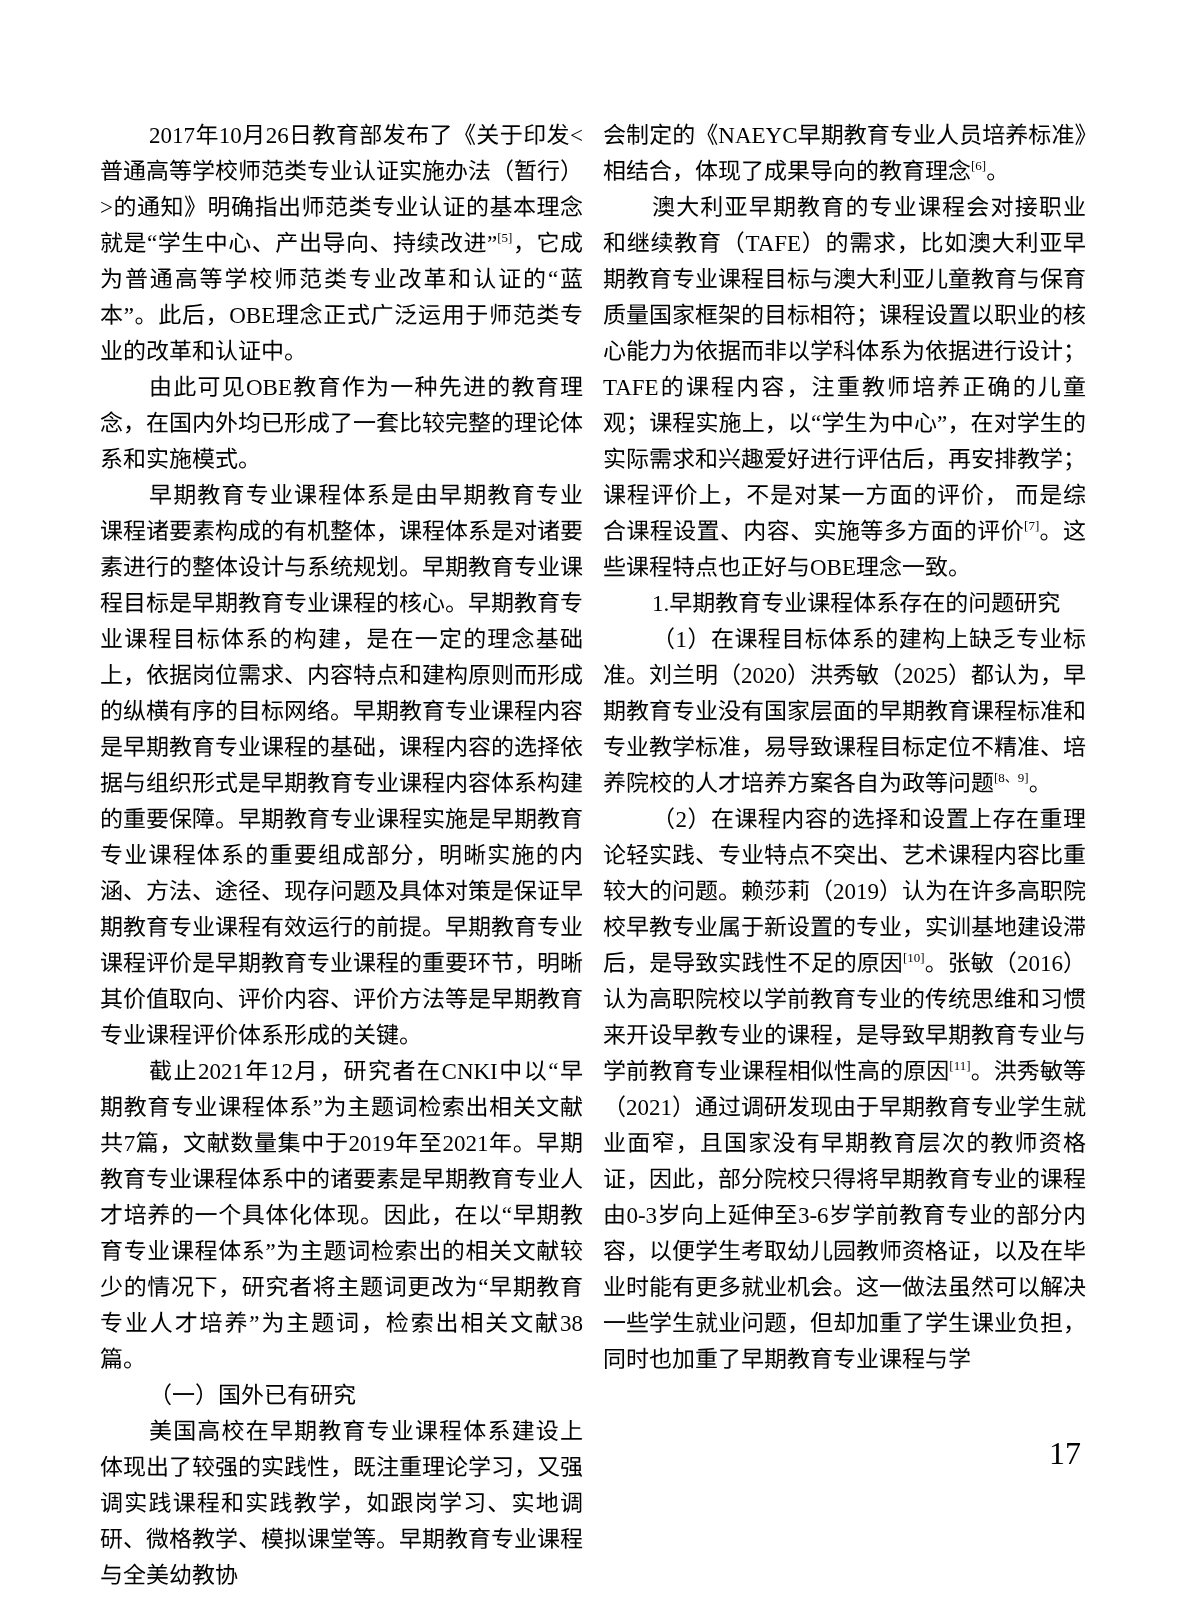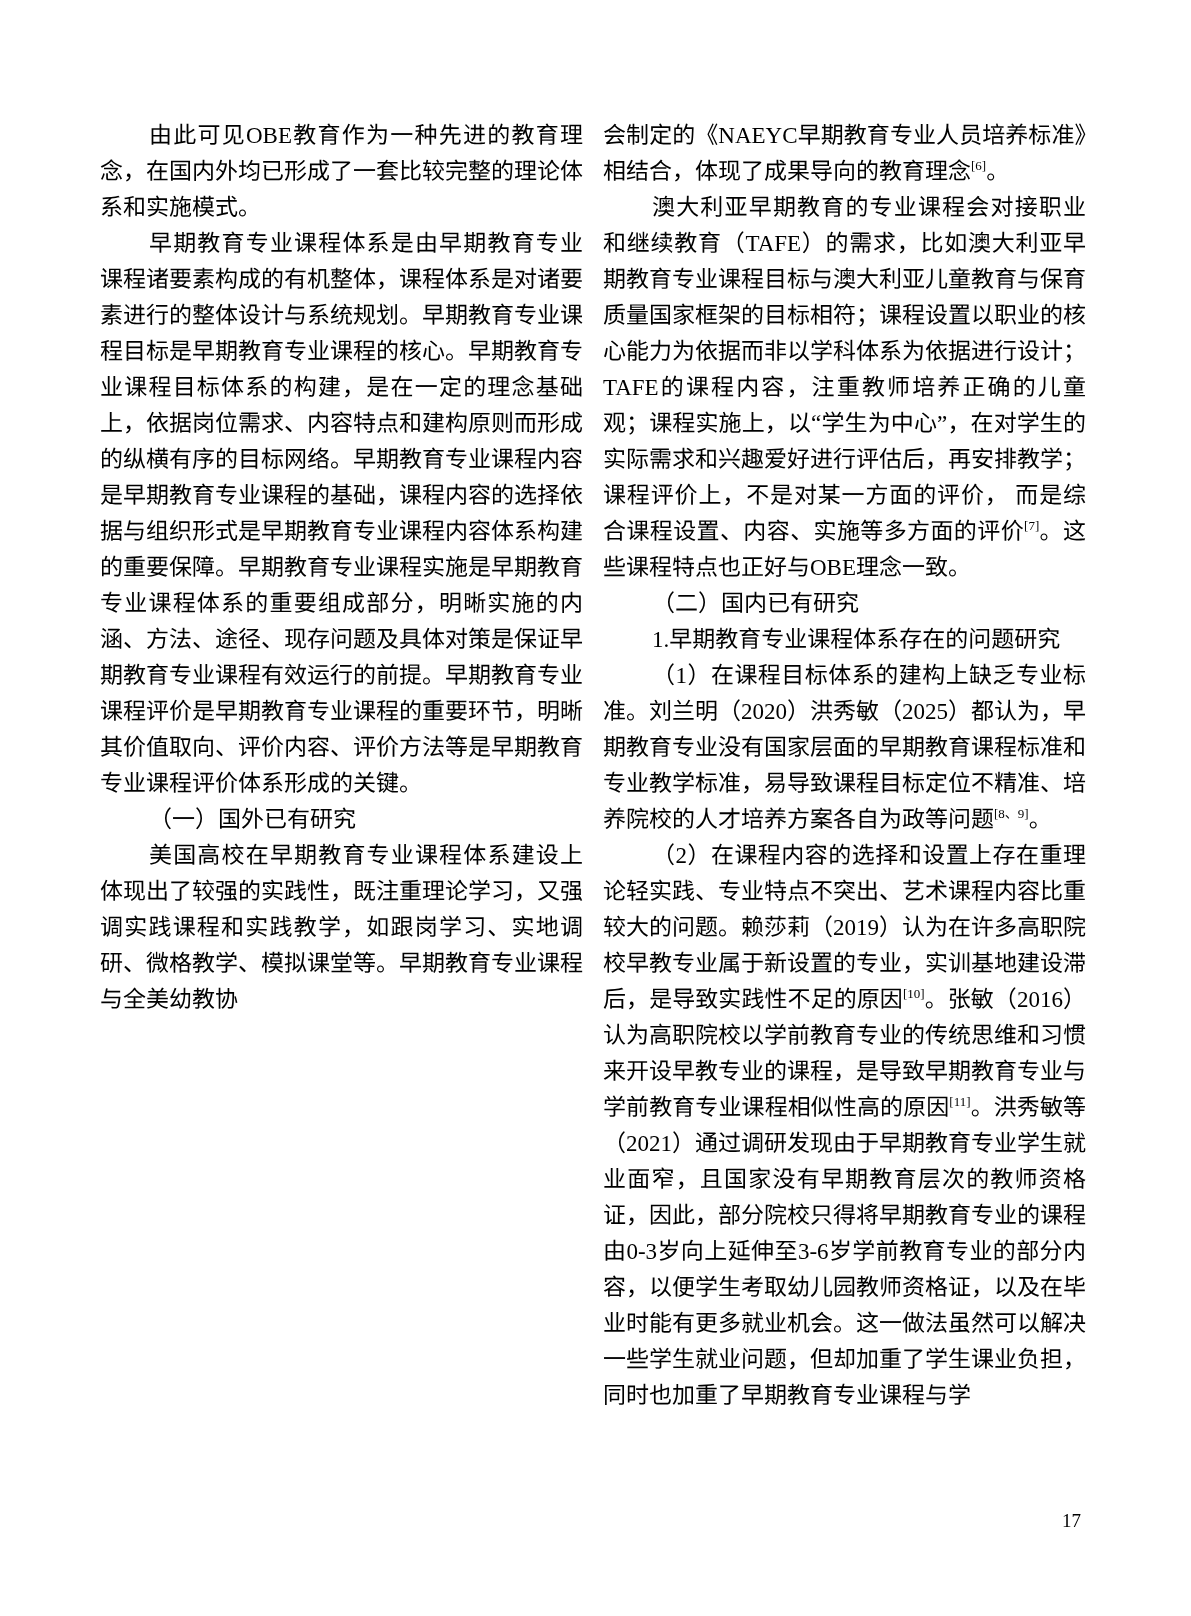--- a/index.html
+++ b/index.html
@@ -42,40 +42,41 @@
     font-family: "Liberation Sans", "DejaVu Sans", sans-serif;
     font-weight: bold;
   }
   sup {
     font-size: 13px;
     line-height: 0;
     vertical-align: super;
   }
   .page-num {
     position: absolute;
-    top: 1506px;
+    top: 1438px;
     right: 110px;
-    font-size: 19px;
+    font-size: 32px;
     line-height: 30px;
     margin-left: 37px;
   }
 </style>
 </head>
 <body>
 
 <div class="content">
   <div class="col" id="col-left">
+      <p class=""><span>2017年10月26日教育部发布了《关于印发&lt;普通高等学校师范类专业认证实施办法（暂行）&gt;的通知》明确指出师范类专业认证的基本理念就是“学生中心、产出导向、持续改进”</span><sup>[5]</sup><span>，它成为普通高等学校师范类专业改革和认证的“蓝本”。此后，OBE理念正式广泛运用于师范类专业的改革和认证中。</span></p>
       <p class=""><span>由此可见OBE教育作为一种先进的教育理念，在国内外均已形成了一套比较完整的理论体系和实施模式。</span></p>
       <p class=""><span>早期教育专业课程体系是由早期教育专业课程诸要素构成的有机整体，课程体系是对诸要素进行的整体设计与系统规划。早期教育专业课程目标是早期教育专业课程的核心。早期教育专业课程目标体系的构建，是在一定的理念基础上，依据岗位需求、内容特点和建构原则而形成的纵横有序的目标网络。早期教育专业课程内容是早期教育专业课程的基础，课程内容的选择依据与组织形式是早期教育专业课程内容体系构建的重要保障。早期教育专业课程实施是早期教育专业课程体系的重要组成部分，明晰实施的内涵、方法、途径、现存问题及具体对策是保证早期教育专业课程有效运行的前提。早期教育专业课程评价是早期教育专业课程的重要环节，明晰其价值取向、评价内容、评价方法等是早期教育专业课程评价体系形成的关键。</span></p>
+      <p class=""><span>截止2021年12月，研究者在CNKI中以“早期教育专业课程体系”为主题词检索出相关文献共7篇，文献数量集中于2019年至2021年。早期教育专业课程体系中的诸要素是早期教育专业人才培养的一个具体化体现。因此，在以“早期教育专业课程体系”为主题词检索出的相关文献较少的情况下，研究者将主题词更改为“早期教育专业人才培养”为主题词，检索出相关文献38篇。</span></p>
       <p class=""><span>（一）国外已有研究</span></p>
       <p class=""><span>美国高校在早期教育专业课程体系建设上体现出了较强的实践性，既注重理论学习，又强调实践课程和实践教学，如跟岗学习、实地调研、微格教学、模拟课堂等。早期教育专业课程与全美幼教协</span></p>
     </div>
   <div class="col" id="col-right">
       <p class="no-indent"><span>会制定的《NAEYC早期教育专业人员培养标准》相结合，体现了成果导向的教育理念</span><sup>[6]</sup><span>。</span></p>
       <p class=""><span>澳大利亚早期教育的专业课程会对接职业和继续教育（TAFE）的需求，比如澳大利亚早期教育专业课程目标与澳大利亚儿童教育与保育质量国家框架的目标相符；课程设置以职业的核心能力为依据而非以学科体系为依据进行设计；TAFE的课程内容，注重教师培养正确的儿童观；课程实施上，以“学生为中心”，在对学生的实际需求和兴趣爱好进行评估后，再安排教学；课程评价上，不是对某一方面的评价， 而是综合课程设置、内容、实施等多方面的评价</span><sup>[7]</sup><span>。这些课程特点也正好与OBE理念一致。</span></p>
-      <p class=""><span>（二）国内已有研究</span></p>
       <p class=""><span>1.早期教育专业课程体系存在的问题研究</span></p>
       <p class=""><span>（1）在课程目标体系的建构上缺乏专业标准。刘兰明（2020）洪秀敏（2025）都认为，早期教育专业没有国家层面的早期教育课程标准和专业教学标准，易导致课程目标定位不精准、培养院校的人才培养方案各自为政等问题</span><sup>[8、9]</sup><span>。</span></p>
       <p class=""><span>（2）在课程内容的选择和设置上存在重理论轻实践、专业特点不突出、艺术课程内容比重较大的问题。赖莎莉（2019）认为在许多高职院校早教专业属于新设置的专业，实训基地建设滞后，是导致实践性不足的原因</span><sup>[10]</sup><span>。张敏（2016）认为高职院校以学前教育专业的传统思维和习惯来开设早教专业的课程，是导致早期教育专业与学前教育专业课程相似性高的原因</span><sup>[11]</sup><span>。洪秀敏等（2021）通过调研发现由于早期教育专业学生就业面窄，且国家没有早期教育层次的教师资格证，因此，部分院校只得将早期教育专业的课程由0-3岁向上延伸至3-6岁学前教育专业的部分内容，以便学生考取幼儿园教师资格证，以及在毕业时能有更多就业机会。这一做法虽然可以解决一些学生就业问题，但却加重了学生课业负担，同时也加重了早期教育专业课程与学</span></p>
     </div>
 </div>
 
 <div class="page-num">17</div>
 
 </body></html>

